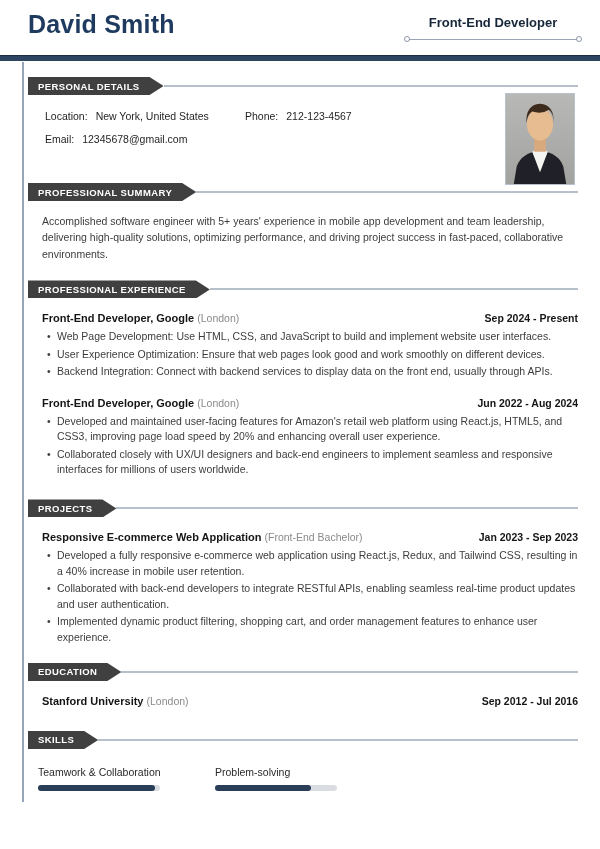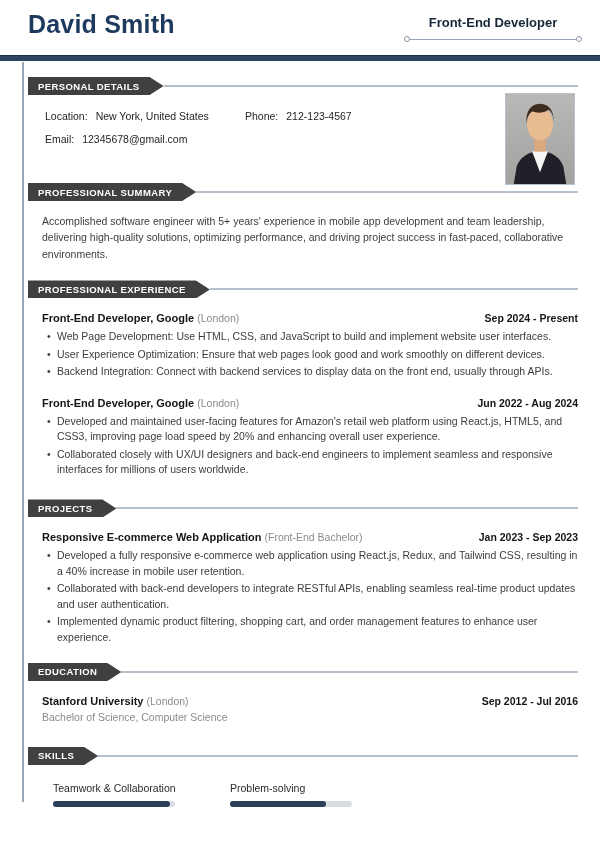--- a/index.html
+++ b/index.html
@@ -70,21 +70,21 @@
   .entry-sub { font-weight:normal; color:#8a8a8a; font-size:10.5px; }
   .entry-date { font-size:10.5px; font-weight:bold; color:#151515; white-space:nowrap; }
   ul.bullets { margin:5px 0 0 0; padding:0 0 0 15px; list-style:none; }
   ul.bullets li {
     position:relative; font-size:10.5px; color:#3c3c3c; line-height:1.47; margin-bottom:2px;
   }
   ul.bullets li::before { content:"\2022"; position:absolute; left:-10px; color:#3c3c3c; }
   .degree { margin-top:4px; font-size:10.5px; color:#8a8a8a; }
 
   
-  .skills-row { display:flex; margin:17px 22px 0 53px; gap:55px; }
+  .skills-row { display:flex; margin:17px 22px 0 38px; gap:55px; }
   .skill { width:122px; }
   .skill-name { font-size:10.5px; color:#2a2a2a; margin-bottom:7px; white-space:nowrap; }
   .bar-track { width:122px; height:6px; background:#d9dde2; border-radius:3px; }
   .bar-fill { height:6px; background:#2b3e57; border-radius:3px; }
 
   
   .mt-sec2 { margin-top:38px; }
   .mt-sec3 { margin-top:18px; }
   .mt-entry2 { margin-top:17px; }
   .mt-sec4 { margin-top:22px; }
@@ -220,21 +220,20 @@
     </div>
 
     <div class="entry">
       <div class="entry-head">
         <div class="entry-title">
           <span>Stanford University</span>
           <span class="entry-sub">(London)</span>
         </div>
         <div class="entry-date">Sep 2012 - Jul 2016</div>
       </div>
-      <div class="degree">Bachelor of Science, Computer Science</div>
     </div>
 
     <div class="sec mt-sec6">
       <div class="banner">SKILLS</div>
       <div class="sec-line"></div>
     </div>
 
     <div class="skills-row">
       <div class="skill">
         <div class="skill-name">Teamwork &amp; Collaboration</div>

